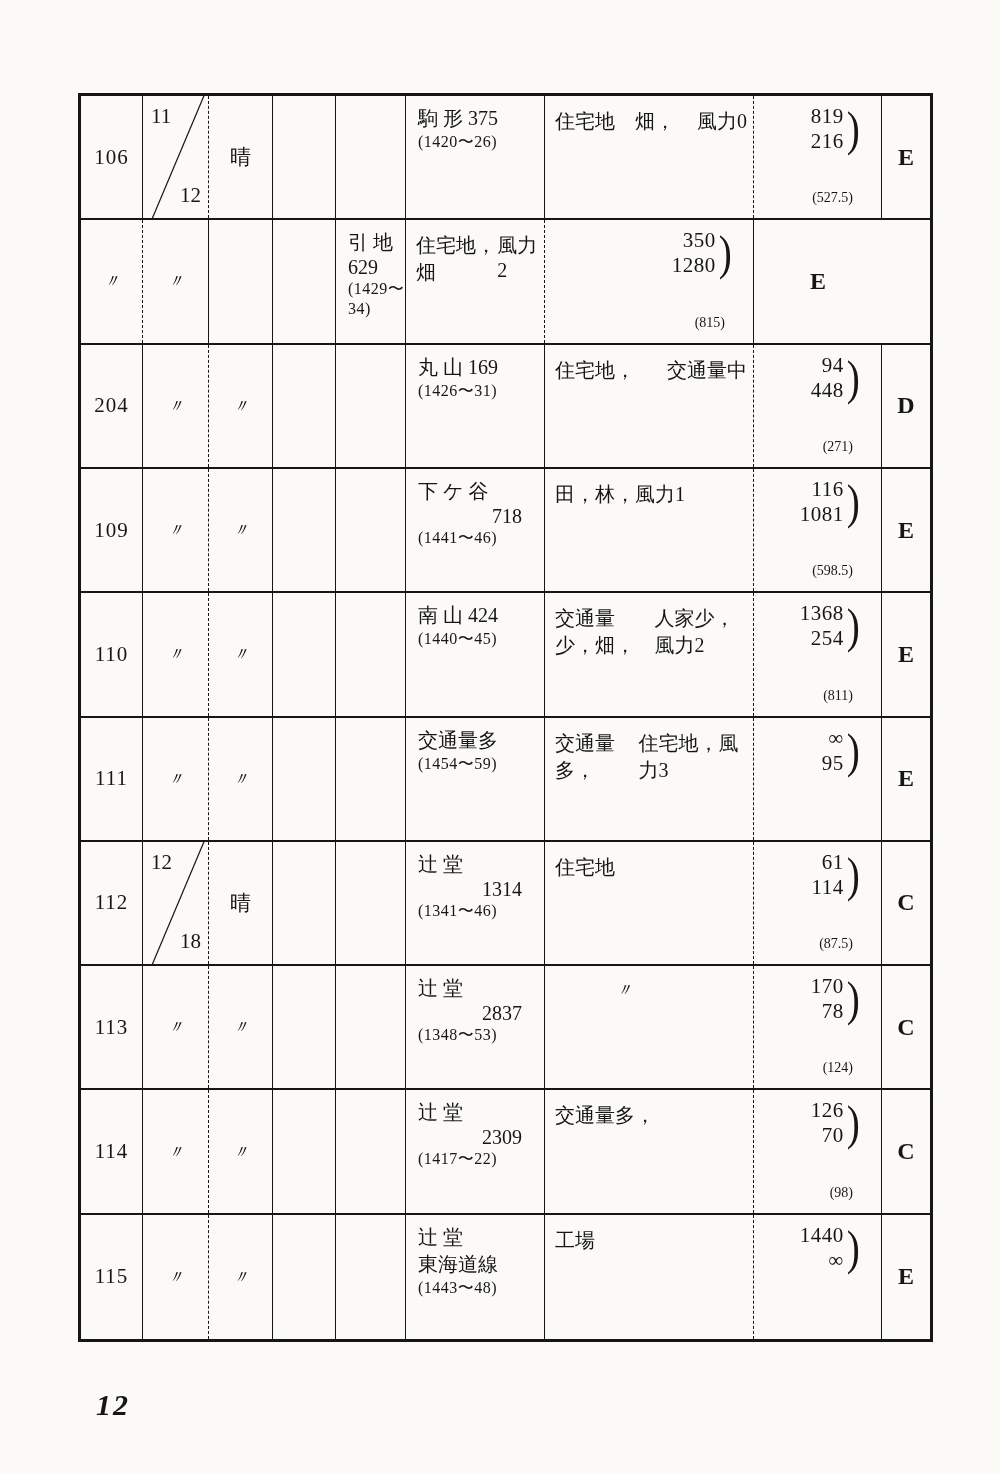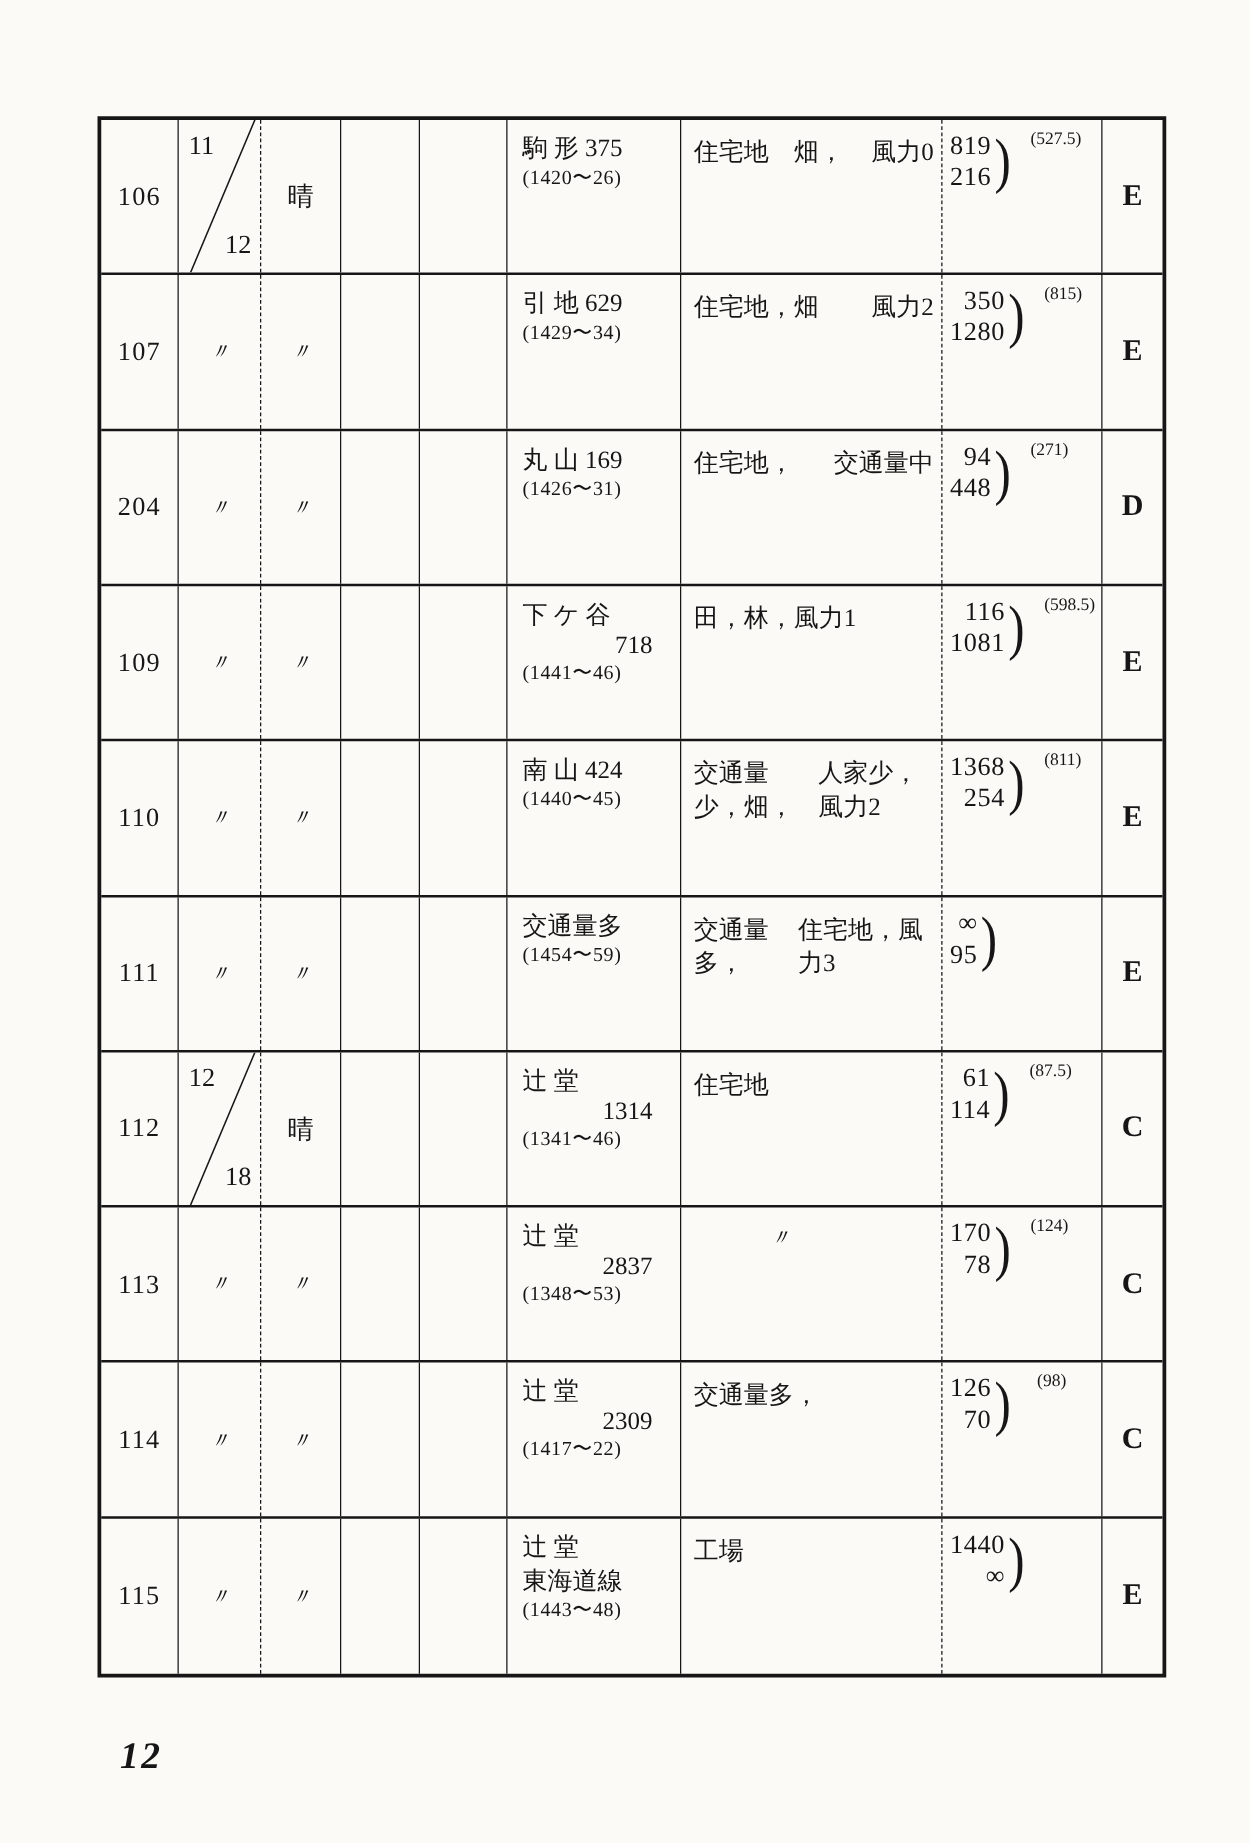--- a/index.html
+++ b/index.html
@@ -70,21 +70,21 @@
   .loc-time{font-size:16px;letter-spacing:0.5px;}
   
   .c-desc{
     display:flex;justify-content:space-between;
     padding:12px 6px 14px 10px;
     font-size:20px;
   }
   .c-desc .ditto-center{padding-left:60px;font-style:italic;font-size:18px;}
   
   .c-num{
-    display:flex;flex-direction:row;justify-content:space-between;
+    display:flex;flex-direction:column;justify-content:space-between;
     padding:8px 6px 12px 6px;
   }
   .num-pair{
     display:flex;justify-content:flex-end;align-items:flex-start;
     padding-right:14px;
   }
   .num-pair .stack{
     text-align:right;
     font-size:21px;line-height:25px;
     letter-spacing:0.5px;
@@ -148,21 +148,20 @@
           <div>216</div>
         </div>
         <span class="bigparen">)</span>
       </div>
       <div class="num-avg">(527.5)</div>
     </div>
     <div class="cell c-grade">E</div>
   </div>
 
   <div class="t-row">
-    <div class="cell c-id">107</div>
     <div class="cell c-date">
 
       <span class="ditto">〃</span>
     </div>
     <div class="cell c-weather is-ditto">〃</div>
     <div class="cell c-e1"></div>
     <div class="cell c-e2"></div>
     <div class="cell c-loc">
       <span class="loc1">引 地 629</span>
       <span class="loc2"></span>

